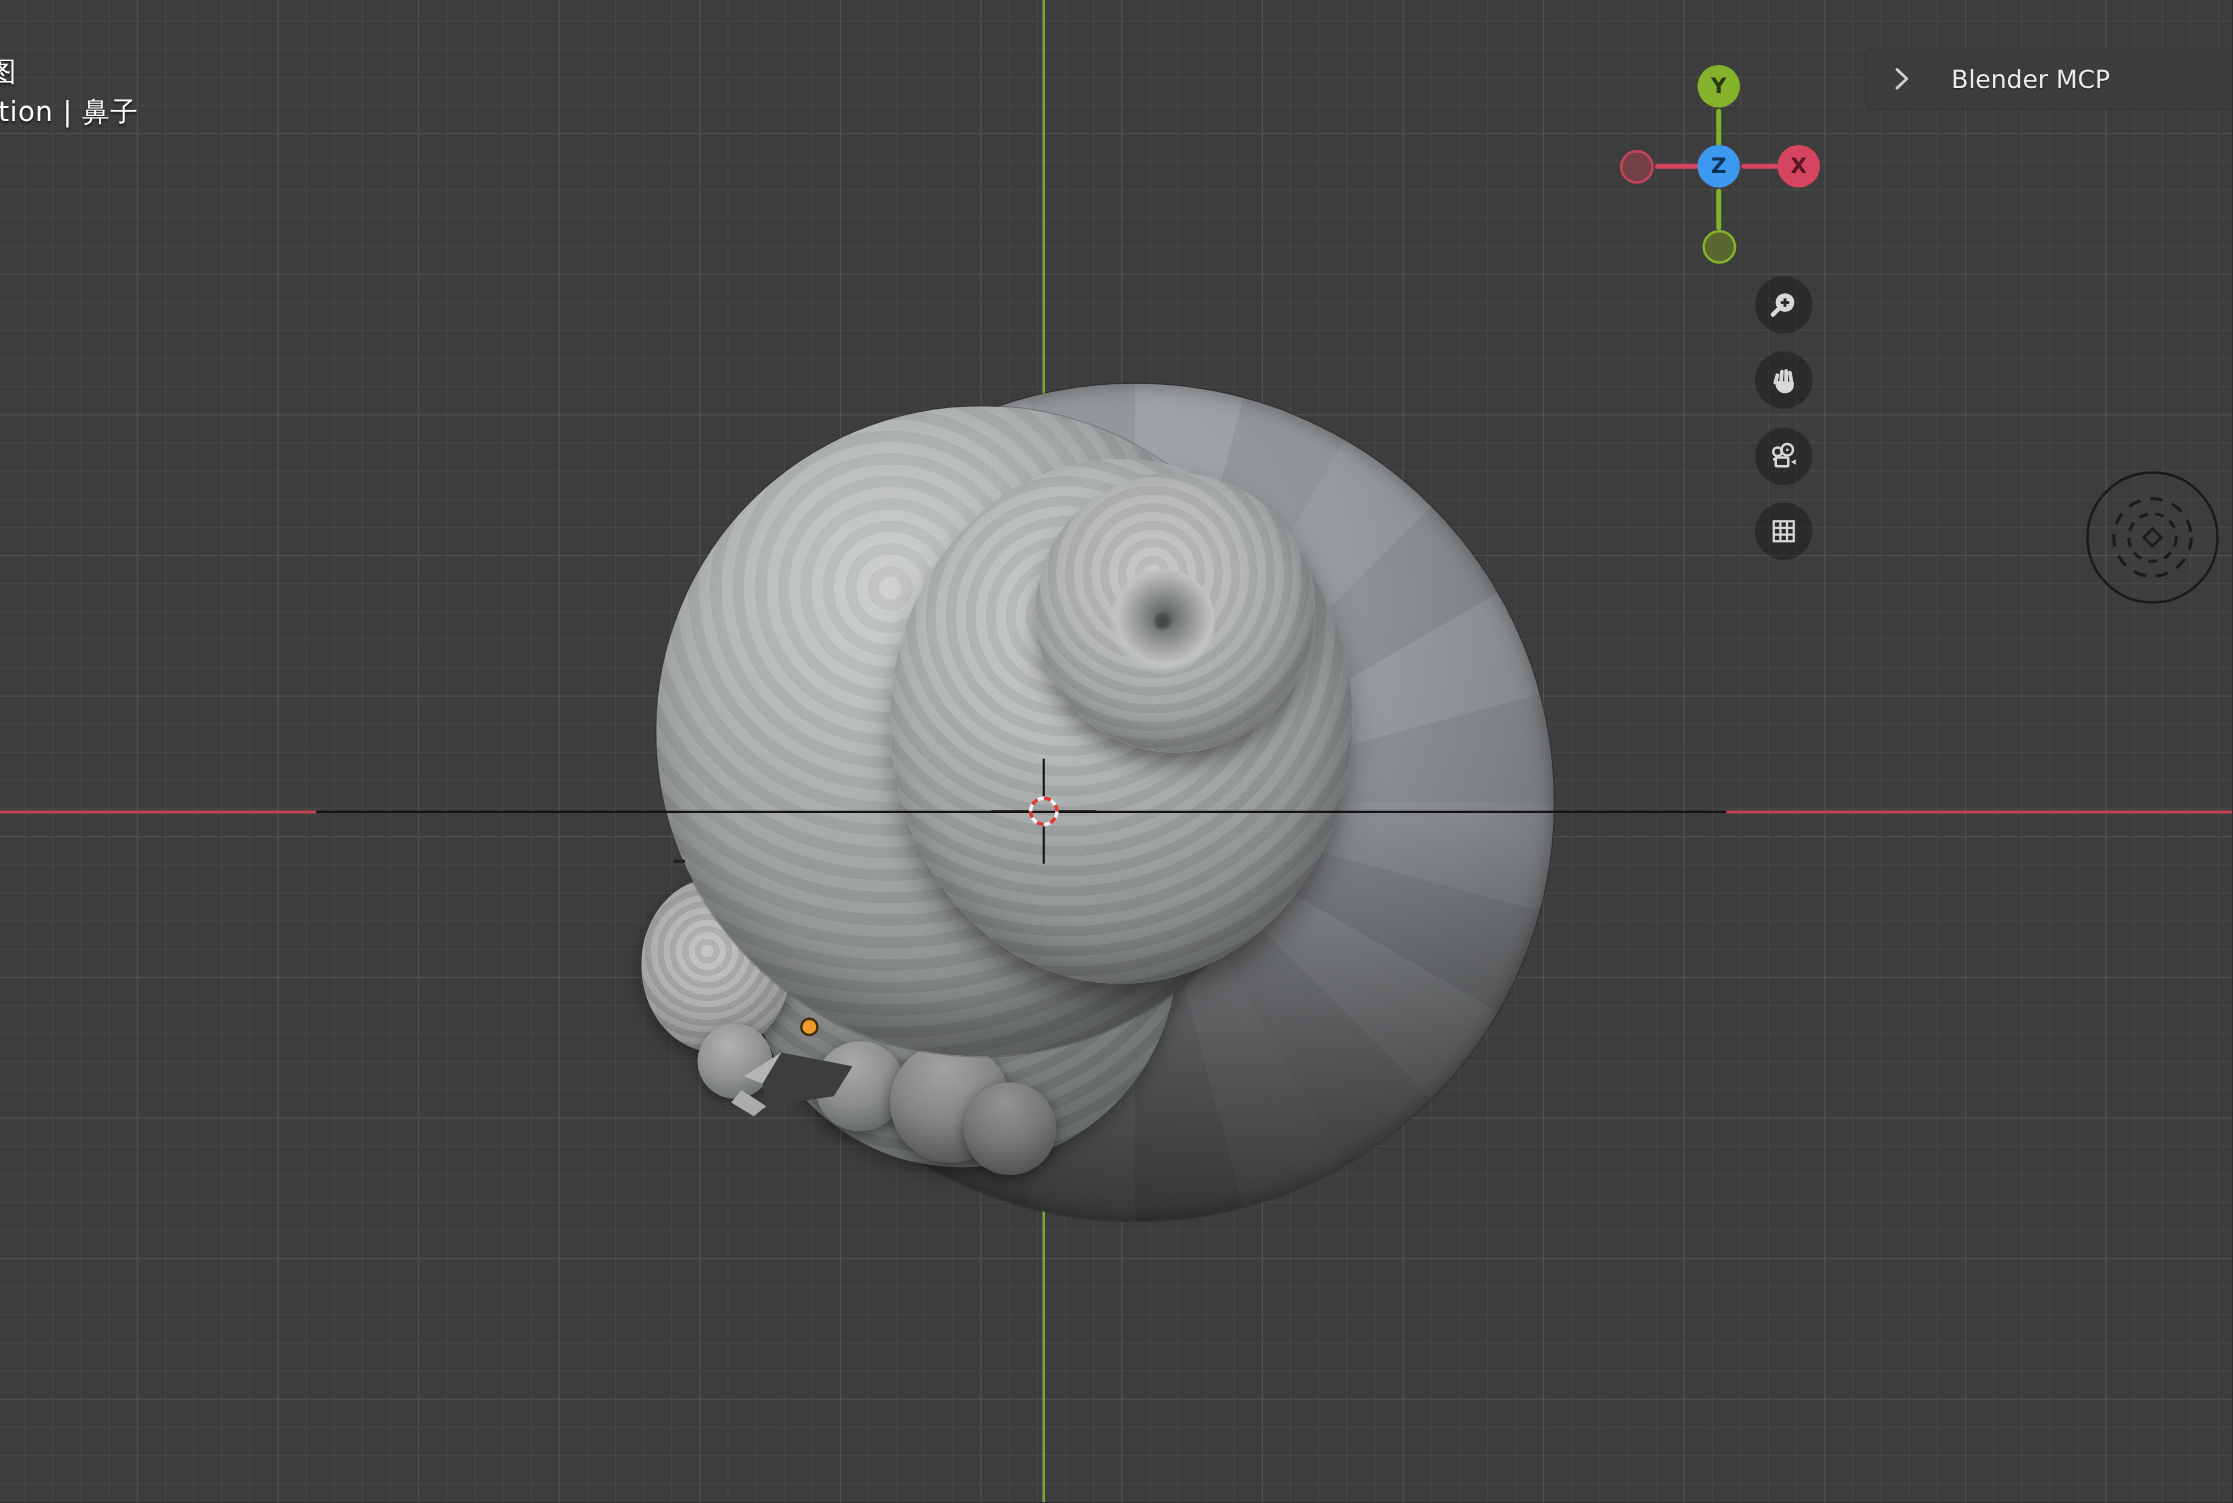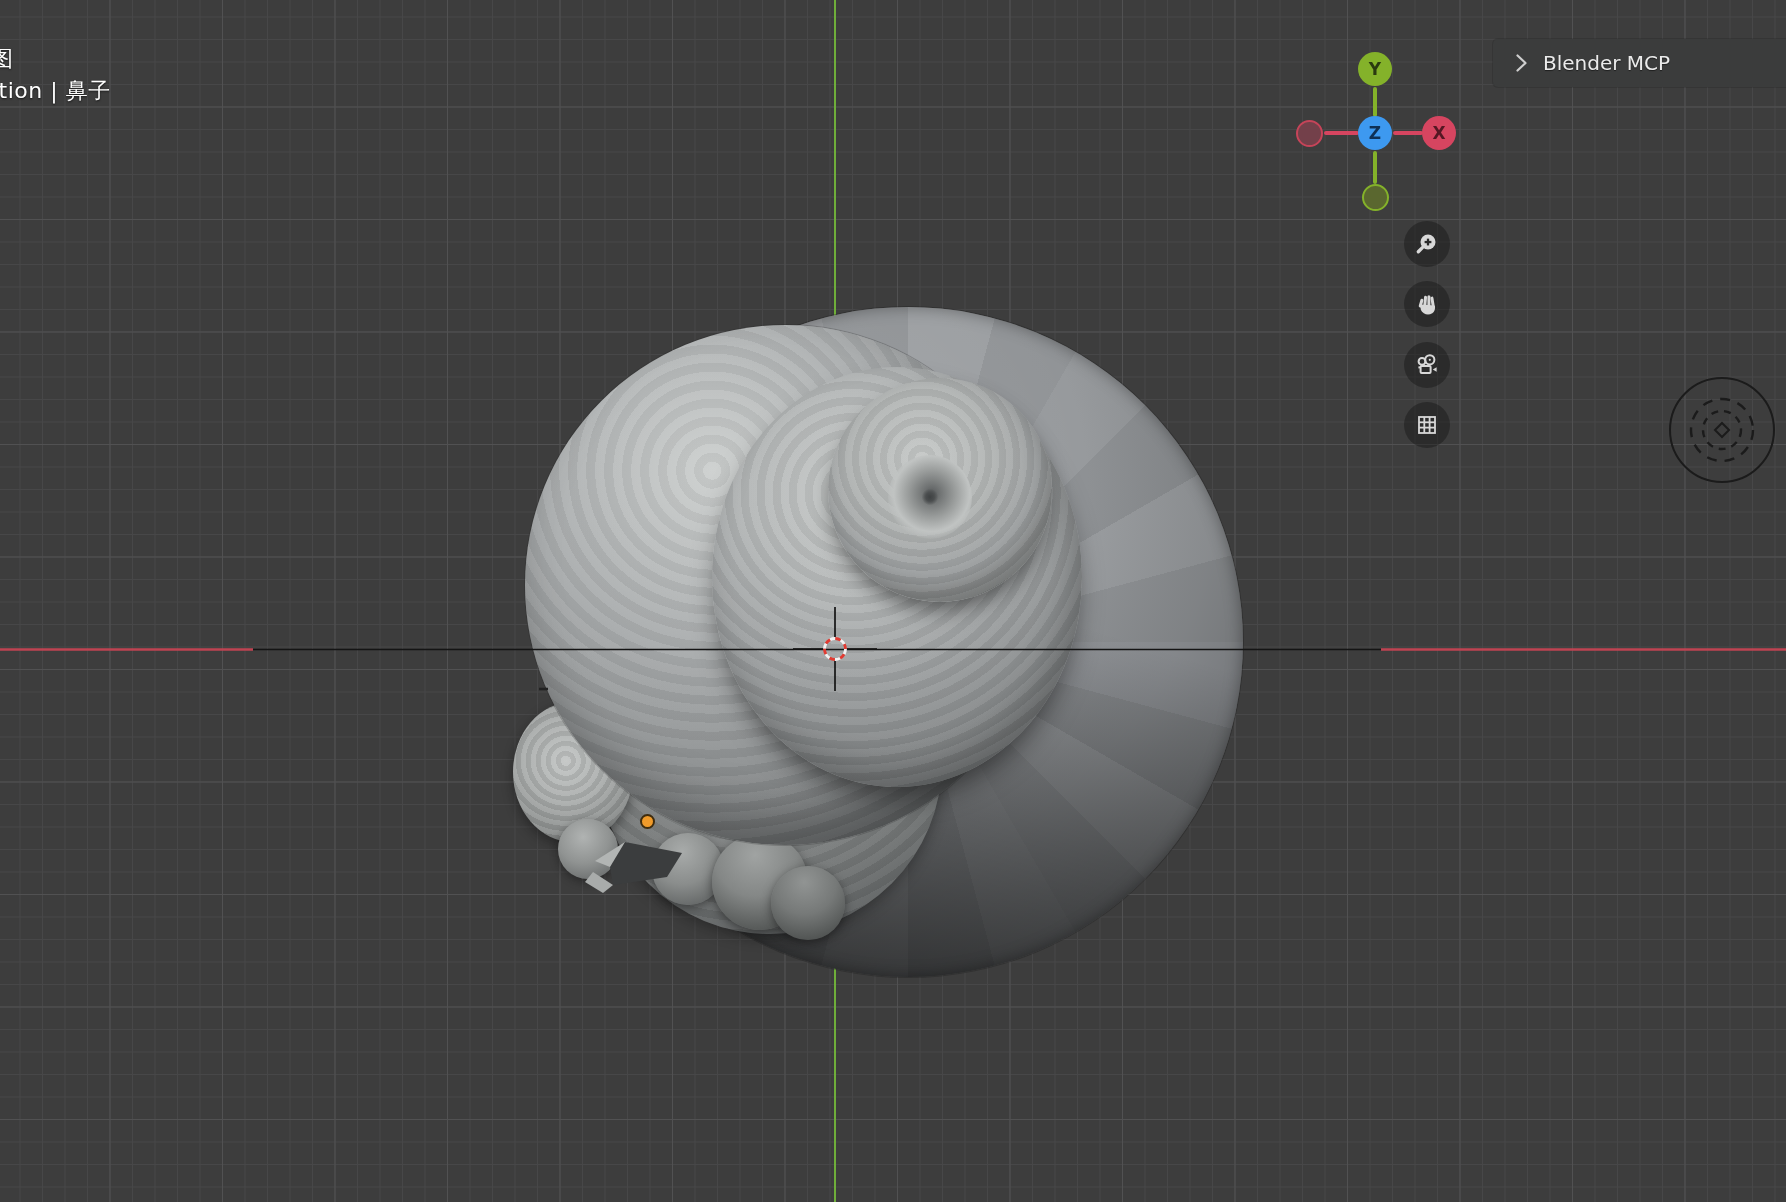--- a/index.html
+++ b/index.html
@@ -96,21 +96,21 @@
   }
   .overlay-svg{position:absolute;left:0;top:0;}
   
   .vp-label{position:absolute;color:#ffffff;text-shadow:0 1px 2px rgba(0,0,0,0.65);white-space:nowrap;line-height:1;}
   .vp-label.l1{left:-9px;top:48px;font-size:22px;}
   .vp-label.l2{left:-14px;top:80px;font-size:22px;letter-spacing:0.5px;}
   
   .npanel{
     position:absolute;left:1493px;top:39px;width:293px;height:48px;
     background:#3b3c3c;border-radius:5px 0 0 5px;
-    display:flex;align-items:center;gap:15px;padding-left:22px;
+    display:flex;align-items:center;gap:33px;padding-left:22px;
     box-shadow:0 0 0 1px rgba(30,30,30,0.25);
   }
   .npanel .title{font-size:20px;color:#ebebeb;text-shadow:0 1px 1px rgba(0,0,0,0.5);}
   
   .gizmo{position:absolute;left:1290px;top:44px;width:170px;height:172px;}
   .gz-line{position:absolute;border-radius:3px;}
   .gz-line.v{width:4.5px;background:#84b22a;left:82.7px;}
   .gz-line.h{height:4.5px;background:#d64560;top:86.7px;}
   .gz-ball{
     position:absolute;width:34px;height:34px;border-radius:50%;

